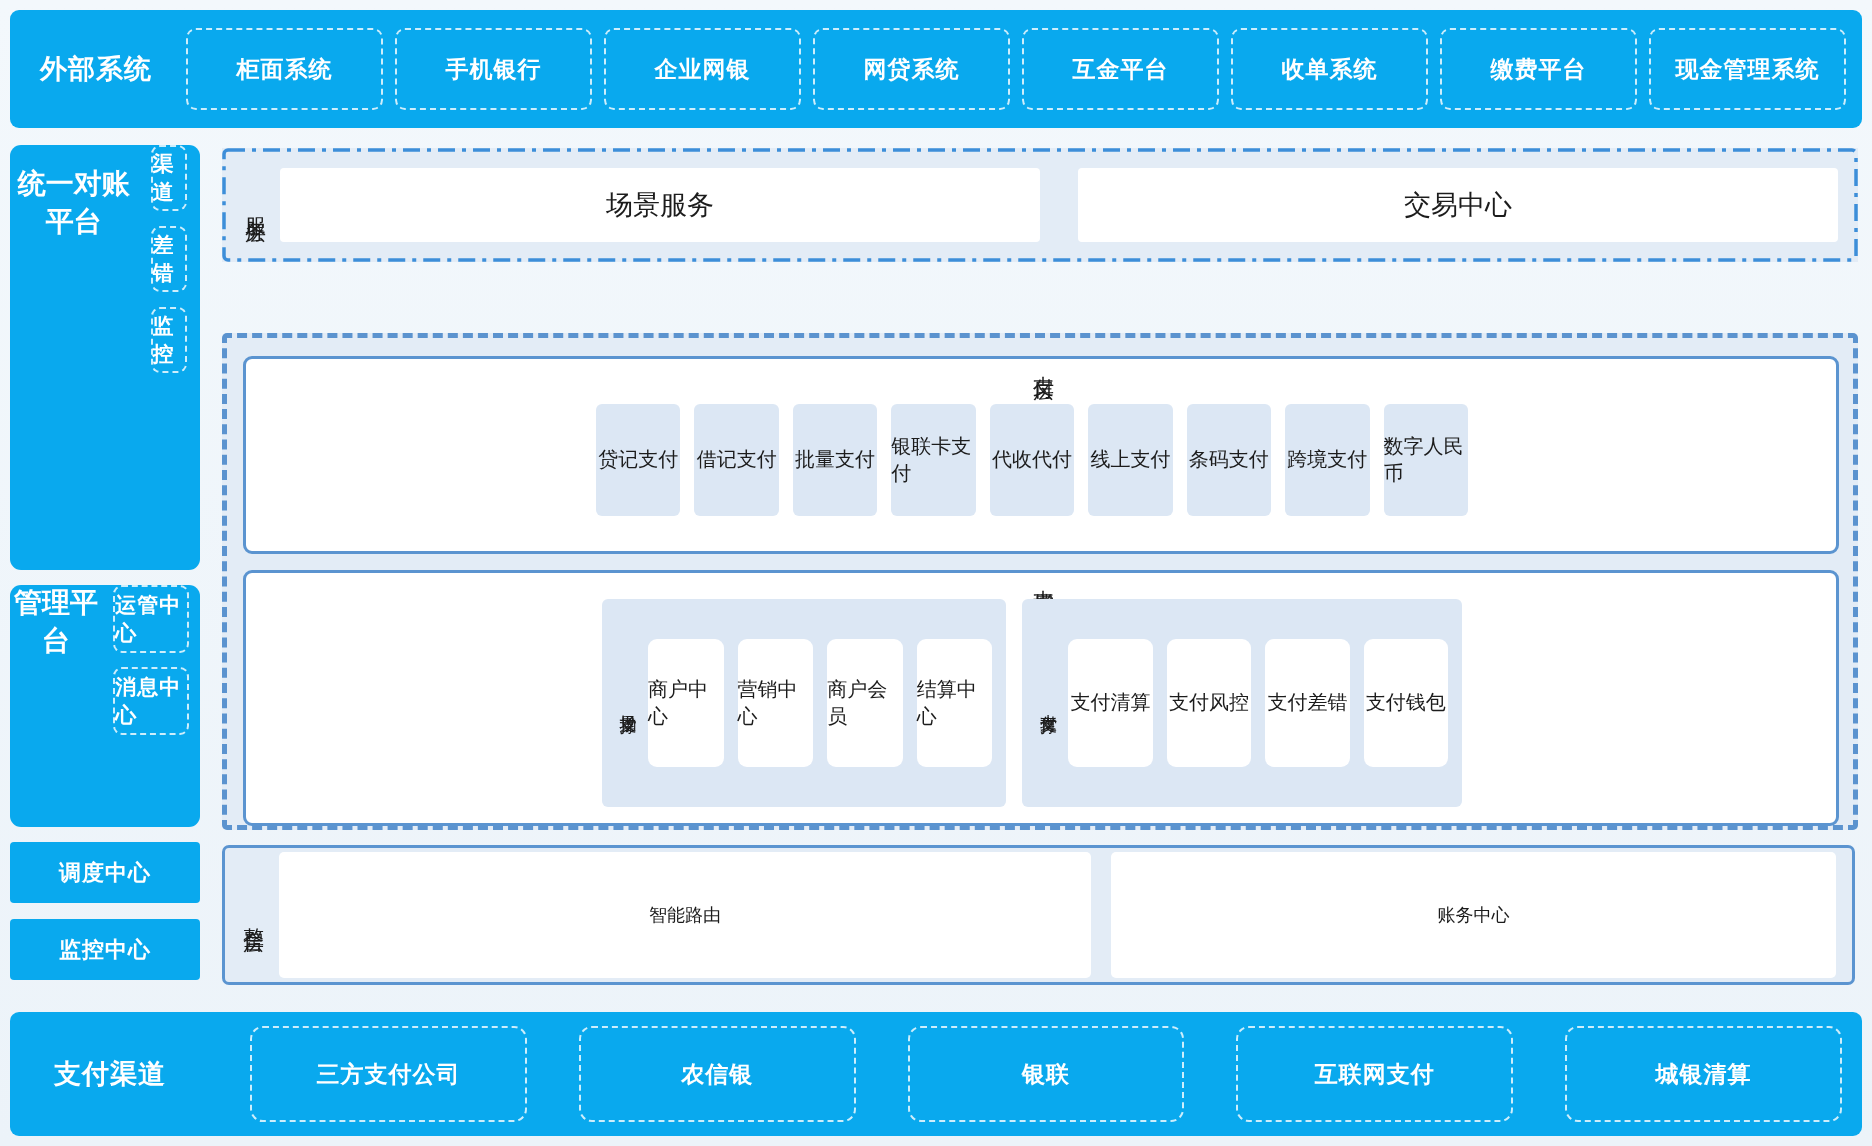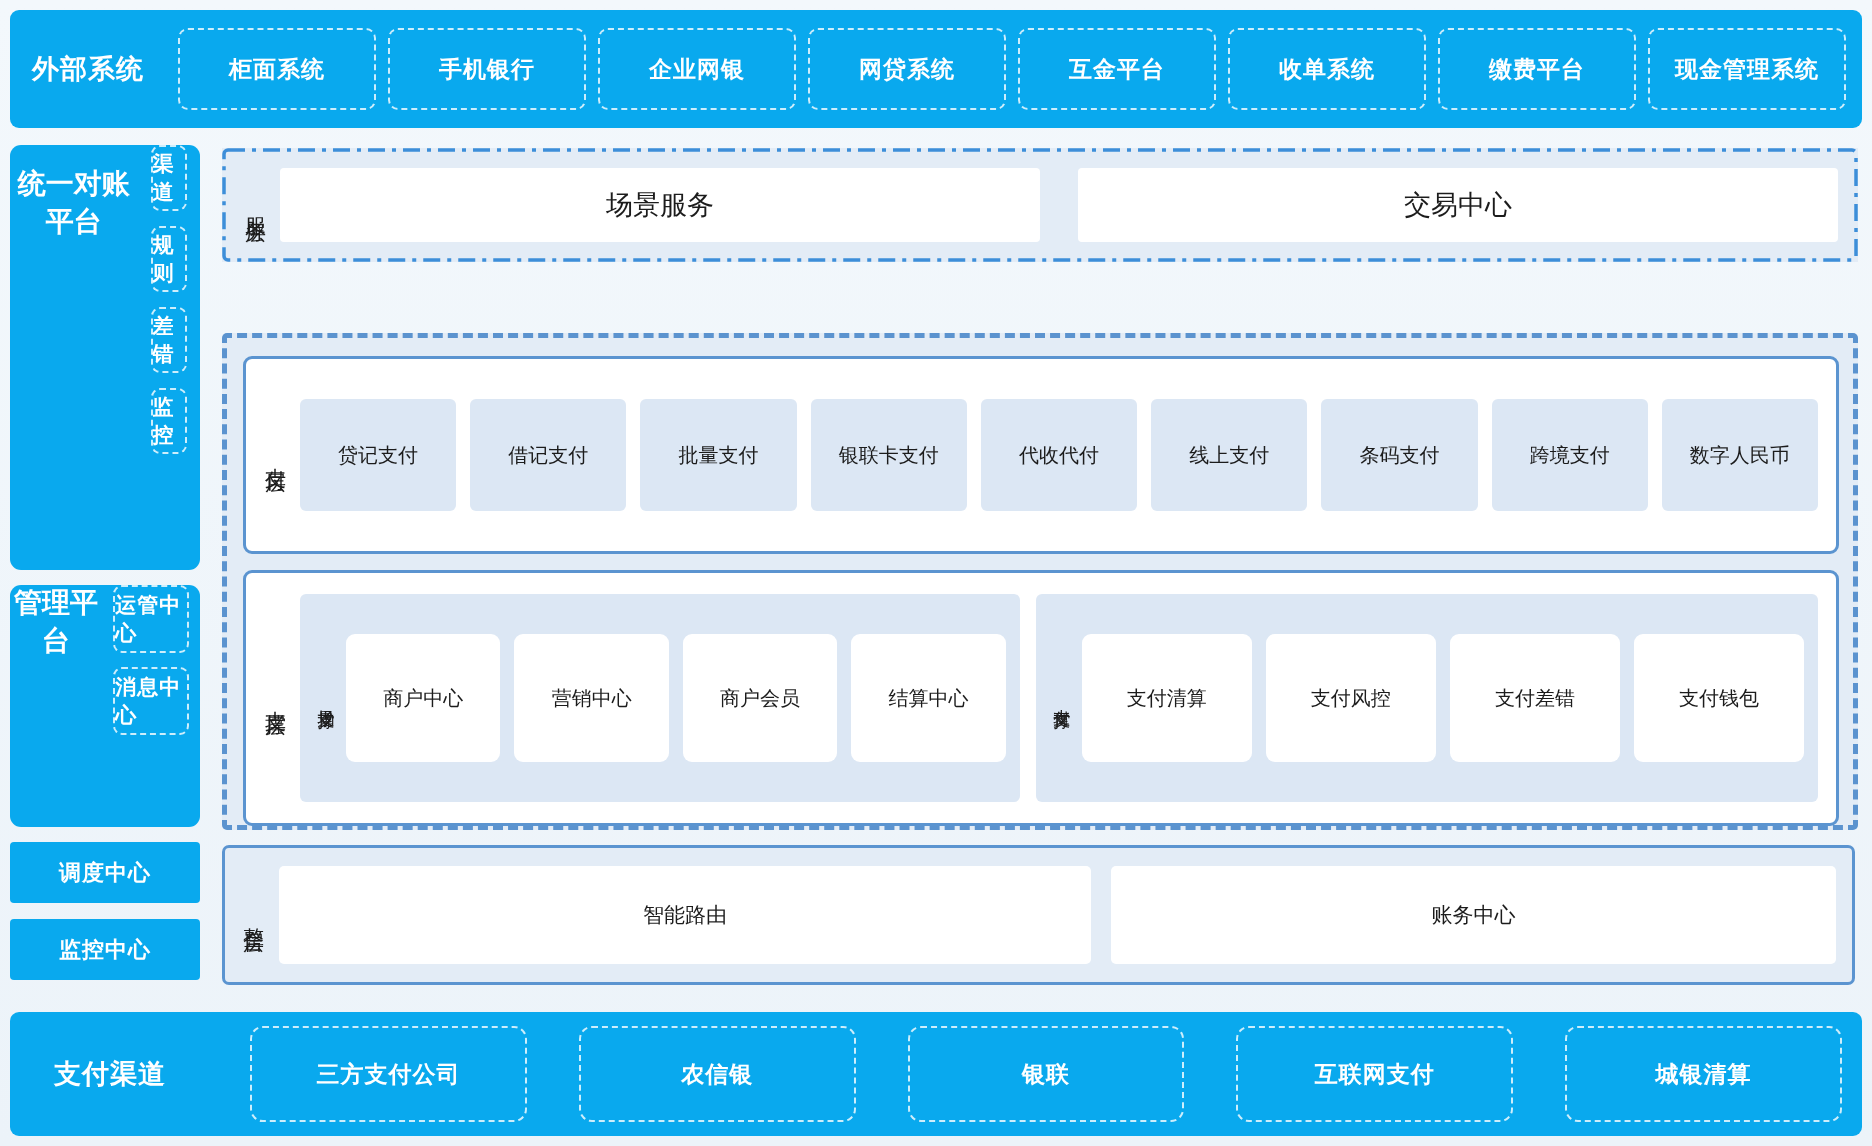--- a/index.html
+++ b/index.html
@@ -14,21 +14,21 @@
     overflow:hidden;
   }
   
   .blue{background:#09a9ee;color:#fff;}
   .bar{
     position:absolute;left:10px;width:1852px;height:118px;
     border-radius:9px;display:flex;align-items:center;
   }
   .bar-title{
     font-size:27px;font-weight:bold;letter-spacing:1px;
-    margin-left:22px;width:140px;flex:0 0 auto;
+    margin-left:30px;width:140px;flex:0 0 auto;
   }
   .bar-items{
     flex:1;display:flex;gap:12px;margin:0 16px 0 6px;align-items:center;
   }
   .dash-chip{
     flex:1;height:78px;border:2px dashed rgba(255,255,255,.8);
     border-radius:10px;display:flex;align-items:center;justify-content:center;
     font-size:23px;font-weight:bold;letter-spacing:1px;
   }
   .bar-items.wide{gap:52px;margin:0 20px 0 70px;}
@@ -72,21 +72,21 @@
   }
   .service-boxes .white-box{flex:1;height:74px;font-size:27px;}
   .dashed-wrap{
     position:absolute;left:222px;top:333px;width:1636px;height:497px;
     border:5px dashed #5b93cf;border-radius:5px;background:#e3ecf6;
     box-sizing:border-box;
   }
   .layer-box{
     position:absolute;left:16px;right:14px;background:#fff;
     border:3px solid #5b94d0;border-radius:9px;box-sizing:border-box;
-    display:flex;align-items:center;
+    display:flex;align-items:center;flex-direction:column;
   }
   .layer-box .v-label{width:48px;flex:0 0 auto;margin-left:6px;}
   .pay-items{flex:1;display:flex;gap:14px;margin-right:18px;align-items:center;}
   .pay-chip{
     flex:1;height:112px;background:#dce7f4;border-radius:6px;color:#1c1c1c;
     display:flex;align-items:center;justify-content:center;font-size:20px;
   }
   .support-groups{flex:1;display:flex;gap:16px;margin-right:18px;align-items:center;}
   .support-group{
     background:#dce7f4;border-radius:6px;height:208px;
@@ -95,21 +95,21 @@
   .support-group .v-label{font-size:17px;width:40px;letter-spacing:1px;margin-left:6px;}
   .support-cards{flex:1;display:flex;gap:14px;margin-right:14px;align-items:center;}
   .support-cards .white-box{flex:1;height:128px;border-radius:9px;font-size:20px;}
   .integration{
     position:absolute;left:222px;top:845px;width:1633px;height:140px;
     background:#e3ecf6;border:3px solid #5b94d0;border-radius:7px;
     box-sizing:border-box;display:flex;align-items:center;
   }
   .integration .v-label{width:50px;flex:0 0 auto;margin-left:4px;}
   .integration-boxes{flex:1;display:flex;gap:20px;margin-right:16px;align-items:center;}
-  .integration-boxes .white-box{height:98px;font-size:21px;border-radius:5px;}
+  .integration-boxes .white-box{height:126px;font-size:18px;border-radius:5px;}
   .ibox1{flex:1.12;}
   .ibox2{flex:1;}
 </style>
 </head>
 <body>
 
 <div class="canvas">
 
   <div class="bar blue" style="top:10px;">
     <div class="bar-title">外部系统</div>
@@ -122,21 +122,20 @@
       <div class="dash-chip">收单系统</div>
       <div class="dash-chip">缴费平台</div>
       <div class="dash-chip">现金管理系统</div>
     </div>
   </div>
 
   <div class="side-panel blue" style="top:145px;height:425px;">
     <div class="side-title" style="height:116px;">统一对账平台</div>
     <div class="side-items">
       <div class="side-chip">渠道</div>
-      <div class="side-chip">规则</div>
       <div class="side-chip">差错</div>
       <div class="side-chip">监控</div>
     </div>
   </div>
 
   <div class="side-panel blue" style="top:585px;height:242px;">
     <div class="side-title" style="height:74px;">管理平台</div>
     <div class="side-items" style="gap:14px;padding:0 11px 13px 11px;">
       <div class="side-chip" style="height:64px;">运管中心</div>
       <div class="side-chip" style="height:64px;">消息中心</div>

